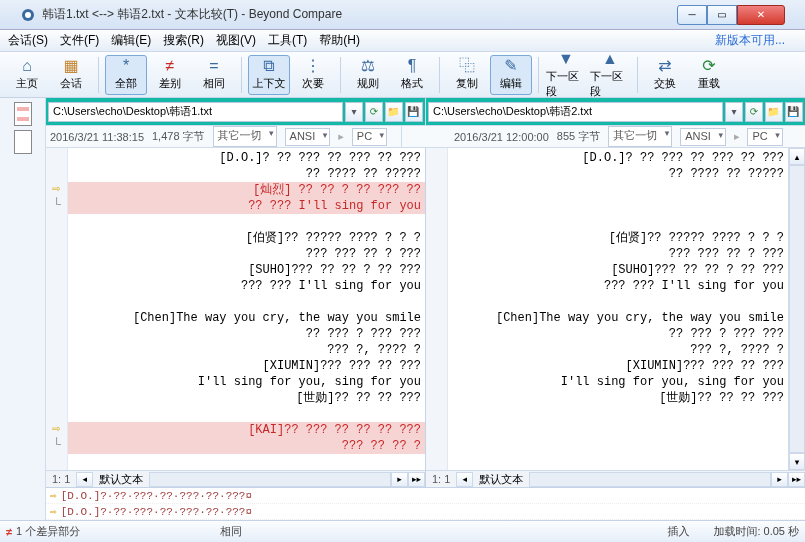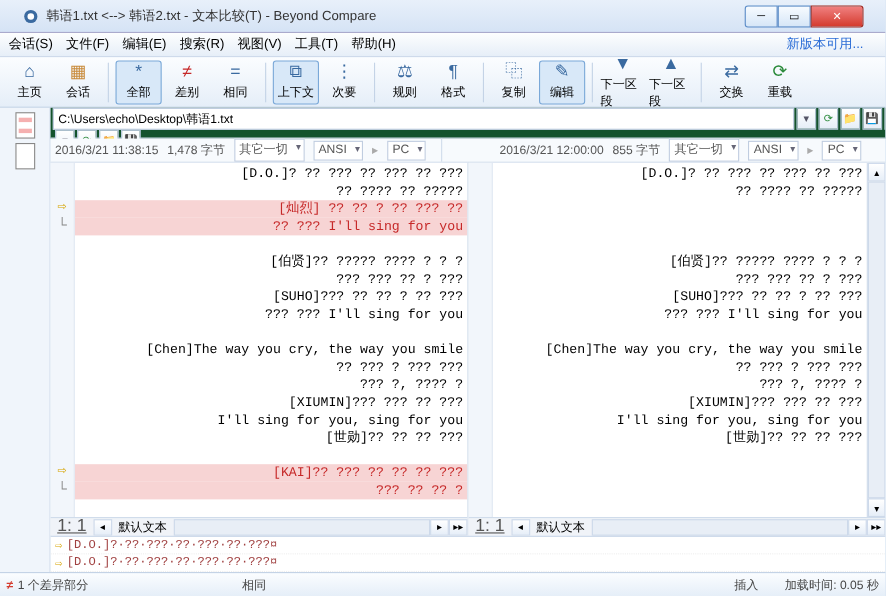--- a/index.html
+++ b/index.html
@@ -12,21 +12,21 @@
 .winbtn.min { border-radius: 3px 0 0 3px; }
 .winbtn.close { background: linear-gradient(#f08080,#d43b2e); color: #fff; border-color: #a02a20; border-radius: 0 3px 3px 0; width: 48px; }
 .menubar { height: 22px; background: linear-gradient(#fdfefe,#e6eef8); display: flex; align-items: center; padding: 0 8px; border-bottom: 1px solid #cdd9ea; }
 .menubar span { margin-right: 12px; cursor: pointer; }
 .menubar .update { margin-left: auto; color: #2a6cd6; }
 .toolbar { height: 46px; background: linear-gradient(#fbfdff,#e5eef8); display: flex; align-items: center; padding: 2px 6px; border-bottom: 1px solid #c4d3e6; gap: 2px; }
 .toolbtn { width: 42px; height: 40px; display: flex; flex-direction: column; align-items: center; justify-content: center; font-size: 11px; cursor: pointer; border: 1px solid transparent; border-radius: 3px; }
 .toolbtn .ico { font-size: 16px; line-height: 1; margin-bottom: 2px; color: #3a6aa0; }
 .toolbtn.active { border-color: #7aa8d8; background: #d8e8f8; }
 .toolsep { width: 1px; height: 36px; background: #c4d3e6; margin: 0 4px; }
-.pathrow { height: 28px; background: #14532d; display: flex; border-bottom: 1px solid #d0dceb; flex-direction: column; }
+.pathrow { height: 28px; background: #14b8a6; display: flex; border-bottom: 1px solid #d0dceb; }
 .pathcell { flex: 1; display: flex; align-items: center; padding: 0 2px; border-right: 1px solid #d0dceb; }
 .pathcell:last-child { border-right: none; }
 .thumbcol { width: 46px; background: #f0f5fb; border-right: 1px solid #d0dceb; display: flex; flex-direction: column; align-items: center; padding-top: 4px; gap: 4px; }
 .thumb { width: 18px; height: 24px; border: 1px solid #888; background: #fff; position: relative; }
 .thumb.l::after { content:""; position:absolute; left:2px; top:4px; right:2px; height:4px; background:#f5b0b0; }
 .thumb.l::before { content:""; position:absolute; left:2px; bottom:4px; right:2px; height:4px; background:#f5b0b0; }
 .pathinput { flex: 1; height: 20px; border: 1px solid #b8c8dc; background: #fff; padding: 0 4px; font-size: 11px; }
 .pathbtn { width: 18px; height: 20px; border: 1px solid #b8c8dc; background: linear-gradient(#fff,#e6eef8); margin-left: 2px; display: flex; align-items: center; justify-content: center; cursor: pointer; font-size: 10px; color: #556; }
 .inforow { height: 22px; background: #f7fafd; display: flex; border-bottom: 1px solid #d0dceb; font-size: 11px; color: #555; gap: 48px; }
 .infocell { flex: 1; display: flex; align-items: center; padding: 0 4px; gap: 8px; border-right: 1px solid #d0dceb; }
@@ -37,21 +37,21 @@
 .editor:last-child { border-right: none; }
 .gutter { width: 22px; background: #f2f6fb; border-right: 1px solid #e0e8f2; }
 .textwrap { flex: 1; display: flex; overflow: hidden; }
 .lines { flex: 1; font-family: "Courier New", monospace; font-size: 12px; white-space: pre; overflow: hidden; padding: 2px 0; line-height: 16px; }
 .line { padding: 0 4px; min-height: 16px; text-align: right; }
 .line.diff { background: #f7d4d4; color: #c62828; }
 .gline { height: 16px; display: flex; align-items: center; justify-content: center; font-size: 10px; color: #888; }
 .gline.arrow { color: #d6a400; }
 .gline.bracket { color: #888; font-size:12px; }
 .hscroll { height: 17px; background: #f0f3f8; border-top: 1px solid #d0dceb; display: flex; align-items: center; }
-.hscroll .pos { padding: 0 6px; font-size: 16px; color: #555; text-decoration: underline; }
+.hscroll .pos { padding: 0 6px; font-size: 11px; color: #555; }
 .hscroll .track { flex: 1; height: 15px; background: #e8eef6; border: 1px solid #cdd9ea; position: relative; }
 .hscroll .btn { width: 17px; height: 15px; border: 1px solid #cdd9ea; background: linear-gradient(#fff,#e6eef8); display: flex; align-items: center; justify-content: center; font-size: 9px; cursor: pointer; }
 .syntax { padding: 0 6px; font-size: 11px; }
 .bottompane { border-top: 1px solid #c4d3e6; background: #fff; font-family: "Courier New", monospace; font-size: 11px; }
 .brow { display: flex; align-items: center; height: 16px; padding: 0 4px; border-bottom: 1px dotted #eee; }
 .brow .arr { color: #d6a400; margin-right: 4px; }
 .brow .txt { color: #a04040; }
 .statusbar { height: 22px; background: linear-gradient(#fbfdff,#e5eef8); border-top: 1px solid #c4d3e6; display: flex; align-items: center; font-size: 11px; padding: 0 6px; color: #444; }
 .statusbar .sec { display: flex; align-items: center; gap: 4px; }
 .statusbar .neq { color: #d43b2e; font-weight: bold; }
@@ -178,20 +178,21 @@
             <span style="color:#2a8a3a">⟳</span>
           </div>
         <div class="pathbtn">
             <span style="color:#c88a3a">📁</span>
           </div>
         <div class="pathbtn">
             <span>💾</span>
           </div>
       </div>
       <div class="pathcell">
+        <input class="pathinput" value="C:\Users\echo\Desktop\韩语2.txt" style="">
         <div class="pathbtn">▾</div>
         <div class="pathbtn">
             <span style="color:#2a8a3a">⟳</span>
           </div>
         <div class="pathbtn">
             <span style="color:#c88a3a">📁</span>
           </div>
         <div class="pathbtn">
             <span>💾</span>
           </div>

